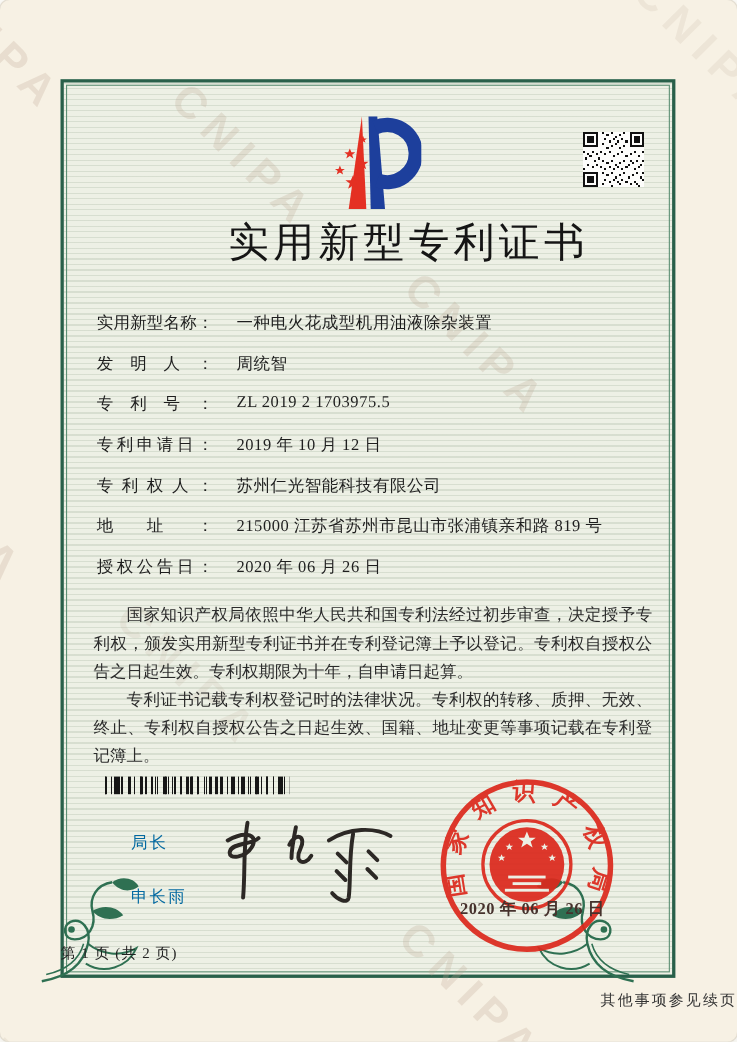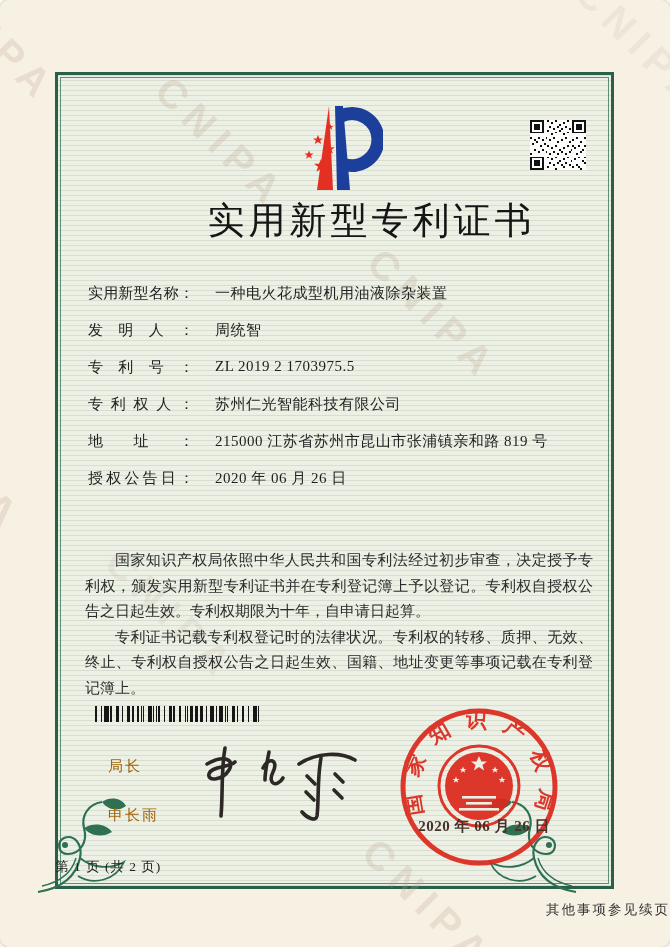--- a/index.html
+++ b/index.html
@@ -42,22 +42,22 @@
   .fcol2{position:absolute;left:258px;top:0;}
   .fcol2 .flabel2{letter-spacing:2px;}
   .paras{left:85px;top:548px;width:508px;font-size:15px;line-height:25.5px;color:#2b2b2b;text-align:justify;}
   .paras p{margin:0;text-indent:2em;}
   .barcode{
     left:95px;top:706px;width:168px;height:16px;
     background-image:
       repeating-linear-gradient(90deg,#161616 0 2px,rgba(0,0,0,0) 2px 6px,#161616 6px 7px,rgba(0,0,0,0) 7px 11px,#161616 11px 14px,rgba(0,0,0,0) 14px 16px,#161616 16px 17px,rgba(0,0,0,0) 17px 21px),
       repeating-linear-gradient(90deg,#161616 0 1px,rgba(0,0,0,0) 1px 9px,#161616 9px 11px,rgba(0,0,0,0) 11px 15px,#161616 15px 16px,rgba(0,0,0,0) 16px 23px);
   }
-  .director{left:108px;top:757px;font-family:"Liberation Sans","DejaVu Sans",sans-serif;
-    font-size:15px;color:#a16207;letter-spacing:2px;}
+  .director{left:119px;top:757px;font-family:"Liberation Sans","DejaVu Sans",sans-serif;
+    font-size:15px;color:#0369a1;letter-spacing:2px;}
   .director .name{margin-top:30px;}
   .sig{left:195px;top:738px;width:175px;height:88px;z-index:4;}
   .seal{left:395px;top:702px;width:168px;height:170px;z-index:4;opacity:.93;}
   .sealdate{left:404px;top:817px;width:160px;text-align:center;z-index:5;
     font-size:15px;color:#46322d;font-weight:bold;letter-spacing:0.5px;}
   .pagenum{left:55px;top:858px;width:553px;font-size:13.5px;color:#222;letter-spacing:1px;}
   .footnote{left:0;top:901px;width:670px;text-align:right;font-size:13.5px;color:#333;letter-spacing:2px;}
   .corner{z-index:2;}
   .corner.right{transform:scaleX(-1);}
 </style>
@@ -143,20 +143,23 @@
     <div class="frow">
       <span class="flabel">实用新型名称：</span><span class="fvalue">一种电火花成型机用油液除杂装置</span>
     </div>
     <div class="frow">
       <span class="flabel">发明人：</span><span class="fvalue">周统智</span>
     </div>
     <div class="frow">
       <span class="flabel">专利号：</span><span class="fvalue">ZL 2019 2 1703975.5</span>
     </div>
     <div class="frow">
+      <span class="flabel">专利申请日：</span><span class="fvalue">2019 年 10 月 12 日</span>
+    </div>
+    <div class="frow">
       <span class="flabel">专利权人：</span><span class="fvalue">苏州仁光智能科技有限公司</span>
     </div>
     <div class="frow">
       <span class="flabel">地址：</span><span class="fvalue">215000 江苏省苏州市昆山市张浦镇亲和路 819 号</span>
     </div>
     <div class="frow">
       <span class="flabel">授权公告日：</span><span class="fvalue">2020 年 06 月 26 日</span>
     </div>
   </div>
 

